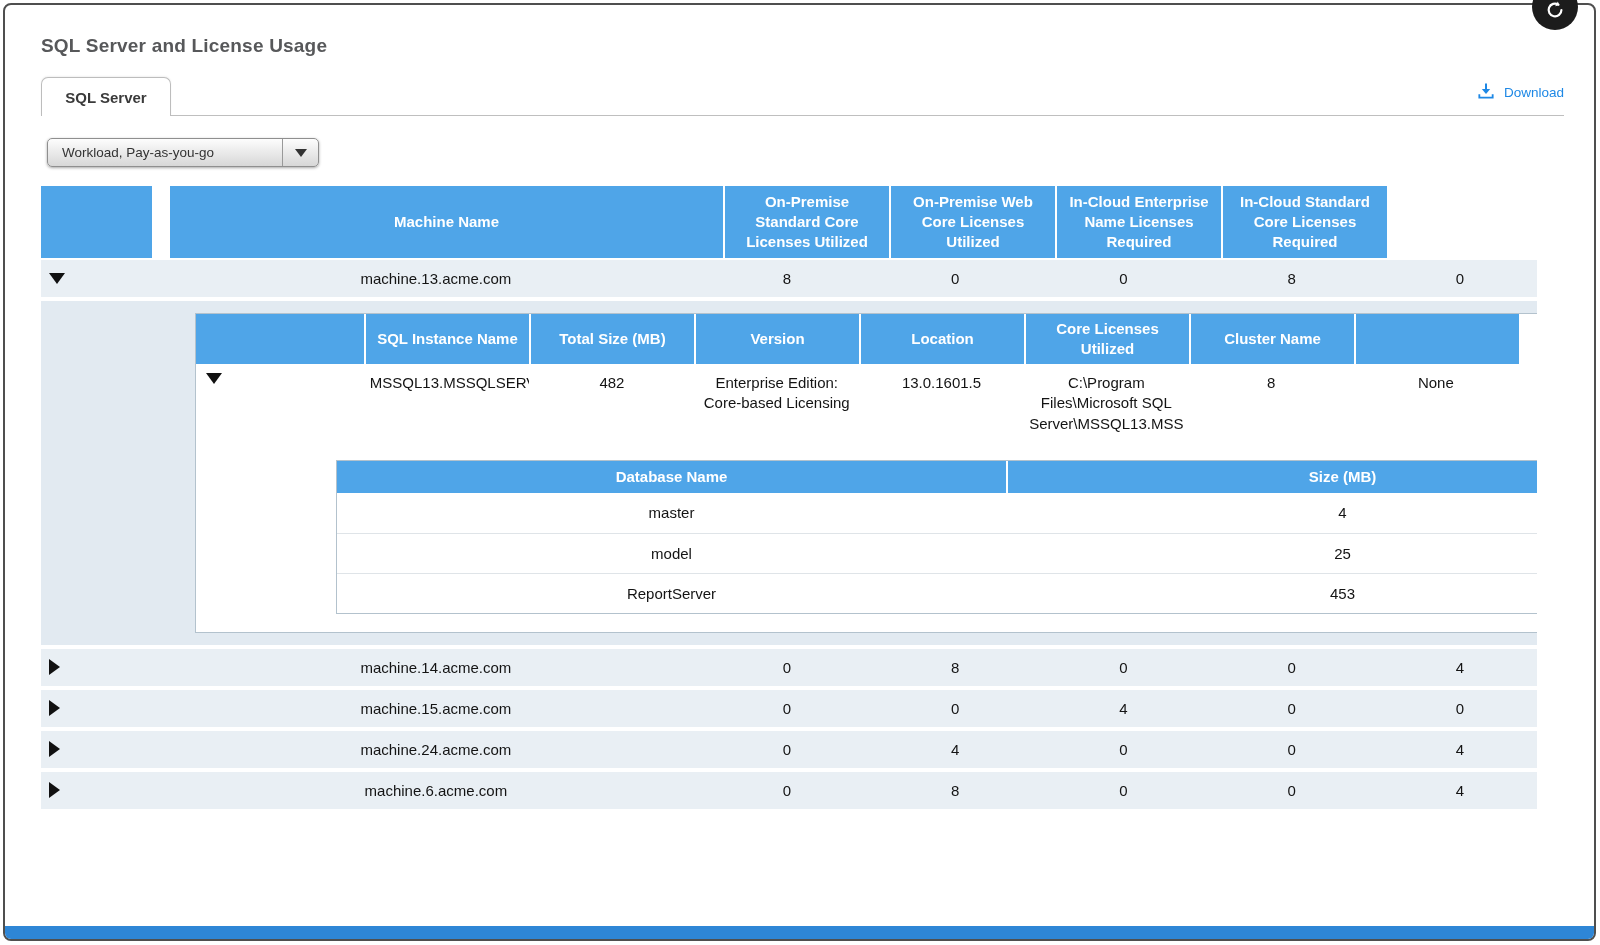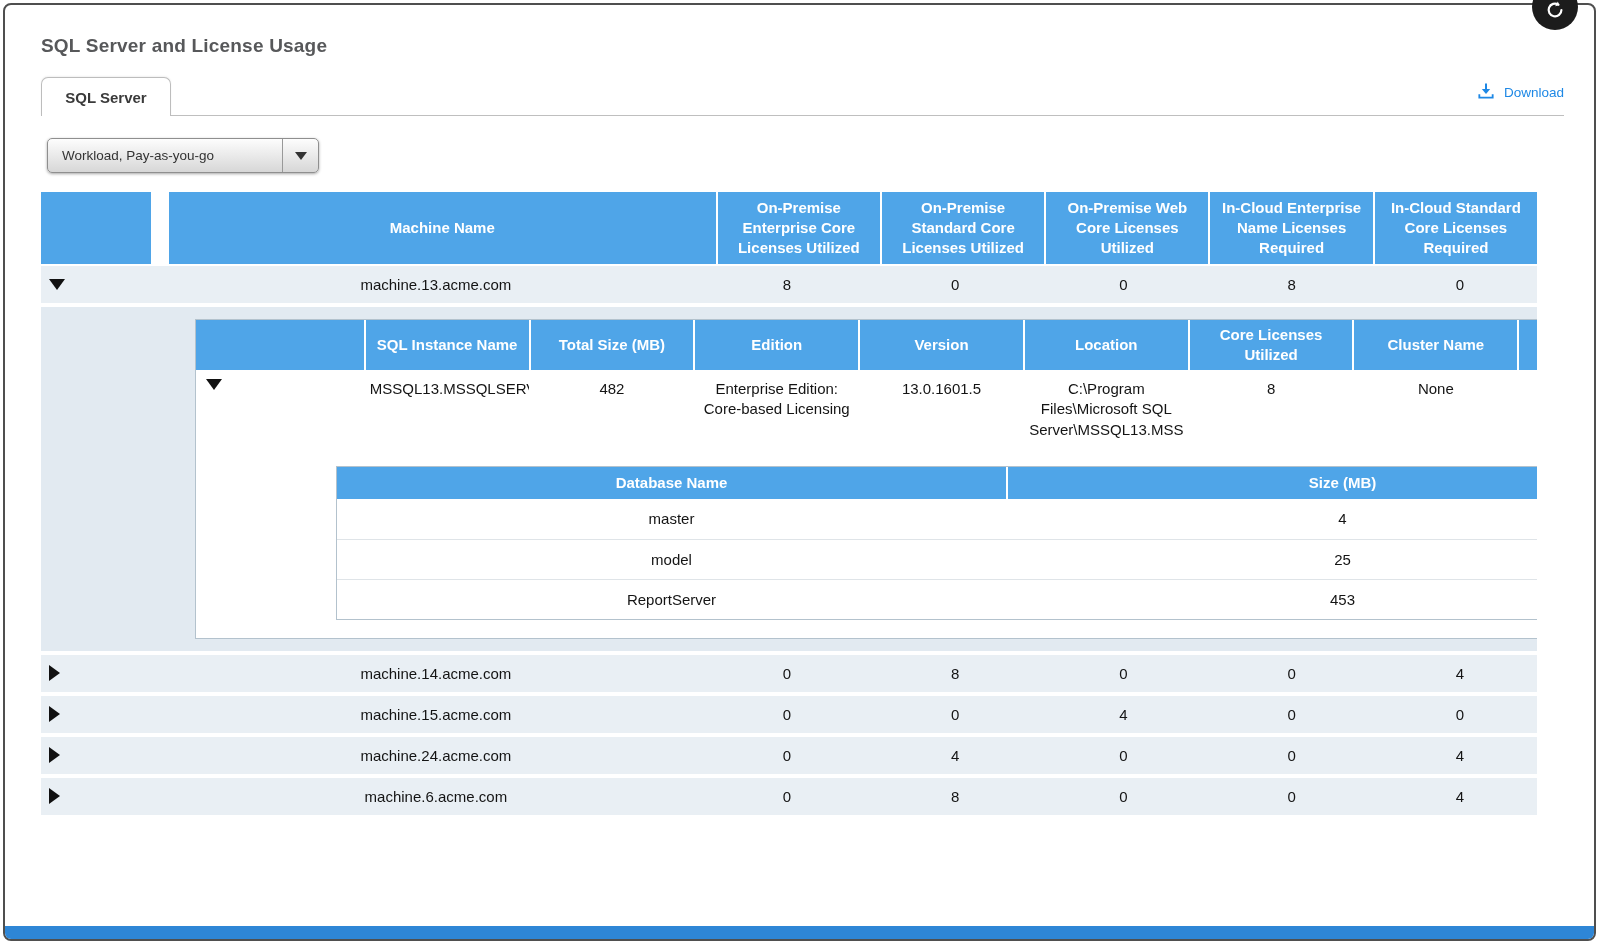--- a/index.html
+++ b/index.html
@@ -34,21 +34,21 @@
     position:relative; z-index:1; cursor:pointer; box-shadow:0 -1px 2px rgba(0,0,0,.06);
   }
   .download {
     display:flex; align-items:center; gap:8px; margin-bottom:11px;
     color:var(--link-blue,#1E88E5); font-size:13.5px; cursor:pointer;
   }
   .download svg { width:20px; height:20px; }
 
   .filter { margin:22px 0 0 42px; }
   .dropdown {
-    width:272px; height:35px; border:1px solid #8f8f8f; border-radius:5px;
+    width:272px; height:29px; border:1px solid #8f8f8f; border-radius:5px;
     background:linear-gradient(#fdfdfd,#d7d7d7); box-shadow:0 1px 3px rgba(0,0,0,.35);
     display:flex; align-items:center; cursor:pointer;
   }
   .dd-label { flex:1; padding-left:14px; font-size:13.5px; color:#333; }
   .dd-btn {
     width:36px; align-self:stretch; border-left:1px solid #999;
     display:flex; align-items:center; justify-content:center;
   }
   .tri-dd { width:0; height:0; border-left:6px solid transparent; border-right:6px solid transparent; border-top:8px solid #333; }
 
@@ -122,21 +122,20 @@
         <span class="tri-dd"></span>
       </span>
     </div>
   </div>
 
   <div class="table-wrap">
 
     <div class="mhead">
       <div class="hc c0"></div>
       <div class="hc c1">Machine Name</div>
-      <div class="hc cn">On-Premise Enterprise Core Licenses Utilized</div>
       <div class="hc cn">On-Premise Standard Core Licenses Utilized</div>
       <div class="hc cn">On-Premise Web Core Licenses Utilized</div>
       <div class="hc cn">In-Cloud Enterprise Name Licenses Required</div>
       <div class="hc cn">In-Cloud Standard Core Licenses Required</div>
     </div>
 
     <div class="mrow">
       <div class="dc c0">
           <span class="tri-down"></span>
         </div>
@@ -148,21 +147,20 @@
       <div class="dc cn">0</div>
     </div>
 
     <div class="expanded">
       <div class="ibox">
 
         <div class="ihead">
           <div class="hc i0"></div>
           <div class="hc ic">SQL Instance Name</div>
           <div class="hc ic">Total Size (MB)</div>
-          <div class="hc ic">Edition</div>
           <div class="hc ic">Version</div>
           <div class="hc ic">Location</div>
           <div class="hc ic">Core Licenses Utilized</div>
           <div class="hc ic">Cluster Name</div>
           <div class="hc ic"></div>
         </div>
 
         <div class="irow">
           <div class="dc i0">
               <span class="tri-down"></span>

